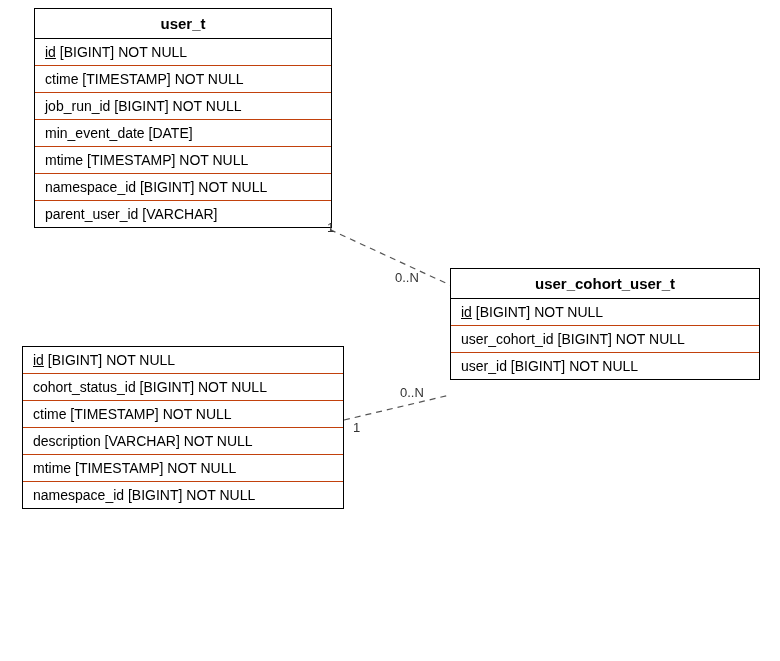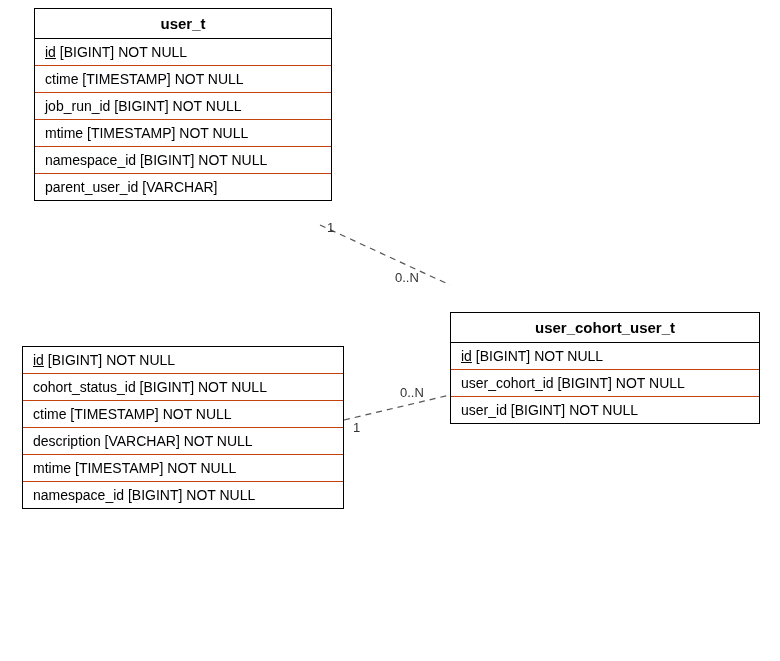--- a/index.html
+++ b/index.html
@@ -61,33 +61,34 @@
       <line x1="344" y1="420" x2="450" y2="395" stroke="#555" stroke-width="1.2" stroke-dasharray="6,5"></line>
     </g>
 </svg>
 
 <div id="entities-container">
     <div class="entity" style="left: 22px; top: 8px; width: 296px; margin-left: 12px;">
       <div class="entity-title">user_t</div>
       <div class="entity-row"><span class="pk">id</span><span>  [BIGINT] NOT NULL</span></div>
       <div class="entity-row"><span>ctime</span><span>  [TIMESTAMP] NOT NULL</span></div>
       <div class="entity-row"><span>job_run_id</span><span>  [BIGINT] NOT NULL</span></div>
+      <div class="entity-row"><span>min_event_date</span><span>  [DATE]</span></div>
       <div class="entity-row"><span>mtime</span><span>  [TIMESTAMP] NOT NULL</span></div>
       <div class="entity-row"><span>namespace_id</span><span>  [BIGINT] NOT NULL</span></div>
       <div class="entity-row"><span>parent_user_id</span><span>  [VARCHAR]</span></div>
     </div>
     <div class="entity" style="left: 22px; top: 346px; width: 320px;">
       <div class="entity-row"><span class="pk">id</span><span>  [BIGINT] NOT NULL</span></div>
       <div class="entity-row"><span>cohort_status_id</span><span>  [BIGINT] NOT NULL</span></div>
       <div class="entity-row"><span>ctime</span><span>  [TIMESTAMP] NOT NULL</span></div>
       <div class="entity-row"><span>description</span><span>  [VARCHAR] NOT NULL</span></div>
       <div class="entity-row"><span>mtime</span><span>  [TIMESTAMP] NOT NULL</span></div>
       <div class="entity-row"><span>namespace_id</span><span>  [BIGINT] NOT NULL</span></div>
     </div>
-    <div class="entity" style="left: 450px; top: 268px; width: 308px; margin-top: 44px;">
+    <div class="entity" style="left: 450px; top: 268px; width: 308px;">
       <div class="entity-title">user_cohort_user_t</div>
       <div class="entity-row"><span class="pk">id</span><span>  [BIGINT] NOT NULL</span></div>
       <div class="entity-row"><span>user_cohort_id</span><span>  [BIGINT] NOT NULL</span></div>
       <div class="entity-row"><span>user_id</span><span>  [BIGINT] NOT NULL</span></div>
     </div>
   </div>
 <div id="cardinalities-container">
     <div class="cardinality" style="left: 327px; top: 220px;">1</div>
     <div class="cardinality" style="left: 395px; top: 270px;">0..N</div>
     <div class="cardinality" style="left: 353px; top: 420px;">1</div>

